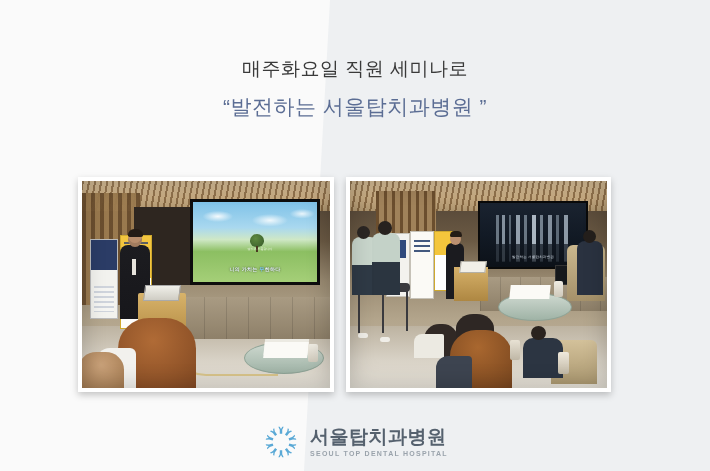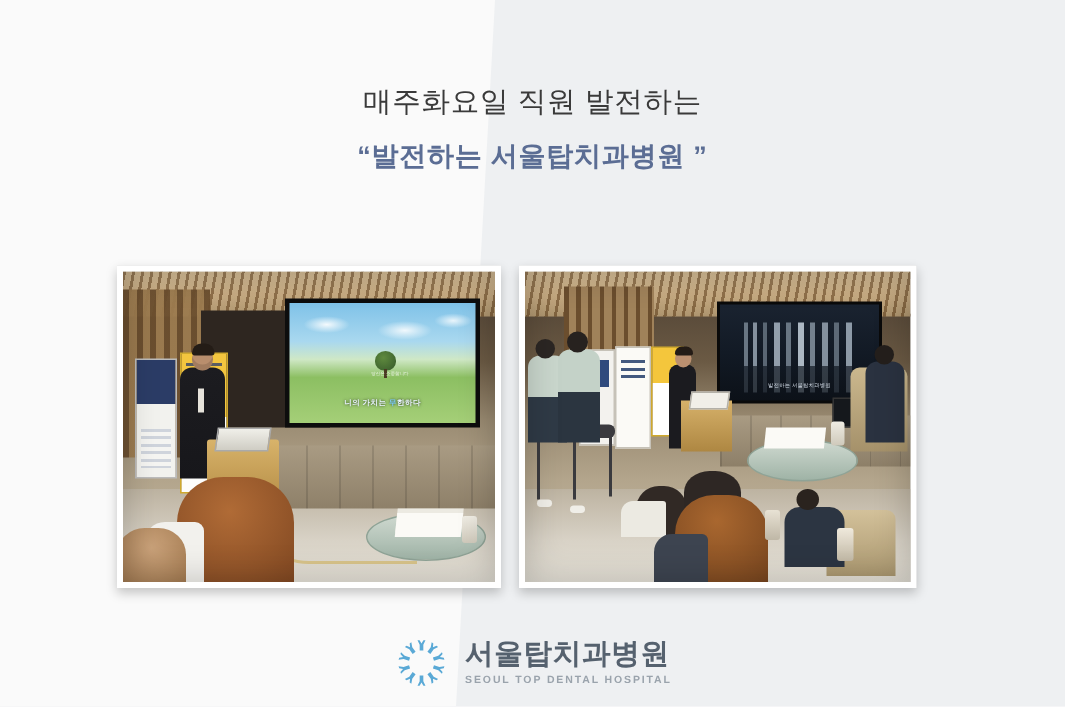--- a/index.html
+++ b/index.html
@@ -12,21 +12,21 @@
 
   
   .bg-band{position:absolute;top:0;bottom:0;left:300px;right:0;background:#eef0f2;
            clip-path:polygon(24px 0,100% 0,100% 100%,0 100%);}
   .bg-band2{position:absolute;top:0;left:0;width:330px;height:471px;background:#fafafa;
             clip-path:polygon(0 0,100% 0,calc(100% - 26px) 100%,0 100%);}
 
   
   .title-wrap{position:absolute;left:0;right:0;top:55px;text-align:center;z-index:4;}
   .title-line1{font-size:19px;color:#3a3a3a;letter-spacing:.5px;line-height:1.5;font-weight:400;}
-  .title-line2{font-size:18px;color:#5b6d94;font-weight:700;letter-spacing:.5px;margin-top:8px;line-height:1.4;}
+  .title-line2{font-size:21px;color:#5b6d94;font-weight:400;letter-spacing:.5px;margin-top:8px;line-height:1.4;}
 
   
   .photos{position:absolute;left:78px;top:177px;width:545px;height:215px;z-index:5;
           display:flex;gap:12px;}
   .photo{position:relative;overflow:hidden;background:#ccc;border:4px solid #fff;
          box-shadow:0 3px 7px rgba(0,0,0,.22);}
   .photo.left{width:248px;height:207px;}
   .photo.right{width:257px;height:207px;}
   .ph-inner{position:absolute;inset:0;overflow:hidden;}
 
@@ -173,21 +173,21 @@
 </style>
 </head>
 <body>
 
 <div class="page">
 
   <div class="bg-band"></div>
   <div class="bg-band2"></div>
 
   <div class="title-wrap">
-    <div class="title-line1">매주화요일 직원 발전하는</div>
+    <div class="title-line1">매주화요일 직원 세미나로</div>
     <div class="title-line2">“발전하는 서울탑치과병원 ”</div>
   </div>
 
   <div class="photos">
 
     <div class="photo left">
       <div class="ph-inner">
         <div class="wall"></div>
         <div class="ceiling"></div>
         <div class="slats"></div>

